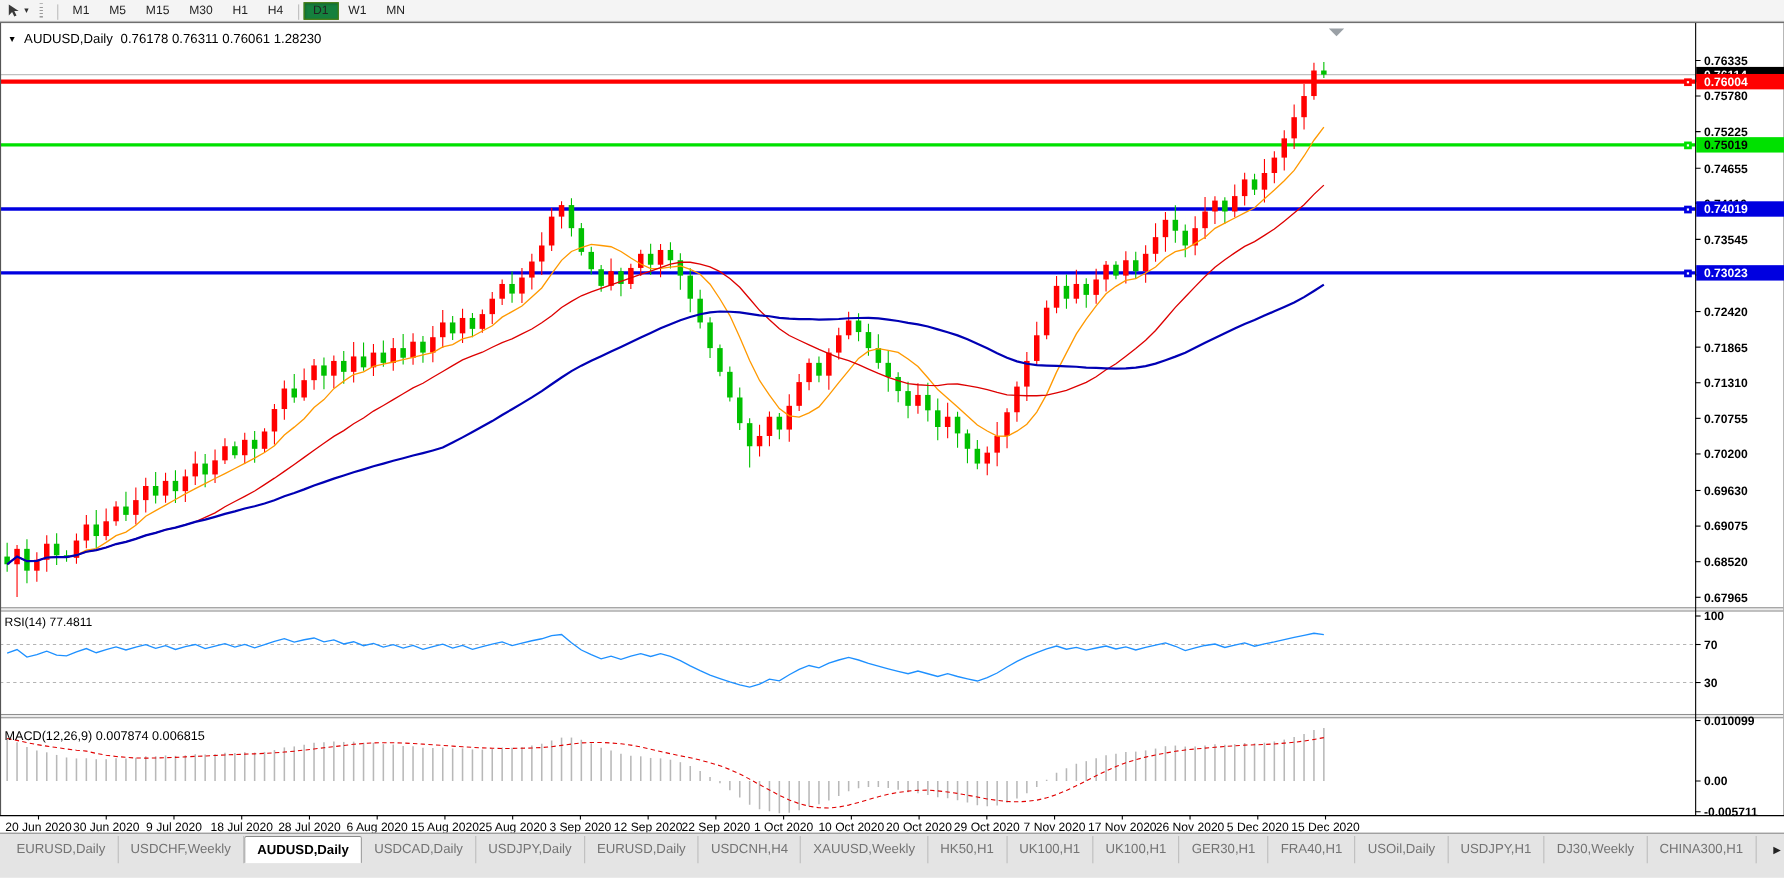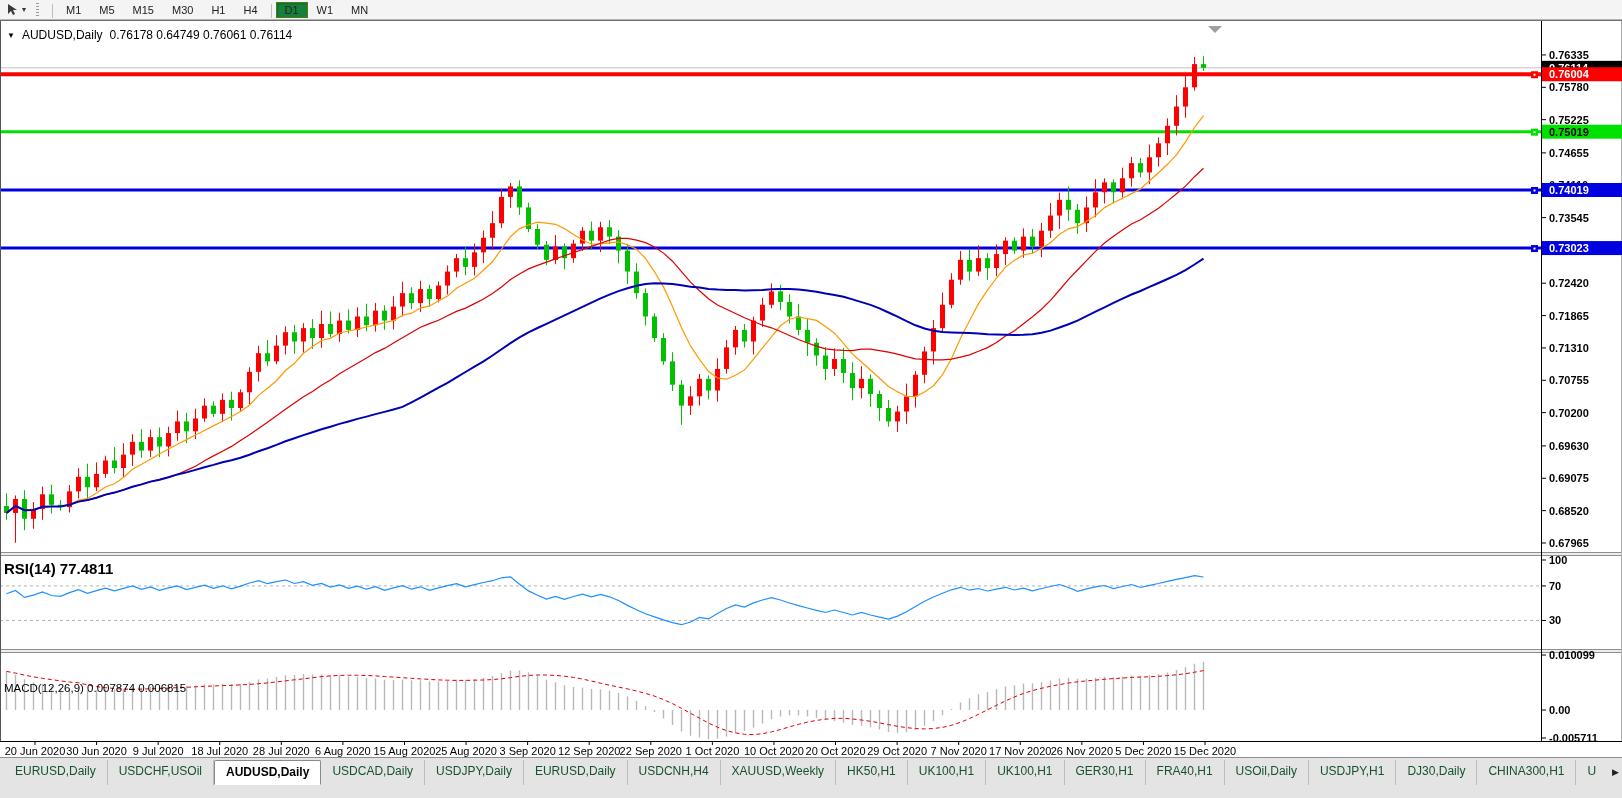--- a/index.html
+++ b/index.html
@@ -12,25 +12,25 @@
   .grip{width:3px;height:13px;margin:0 7px 0 2px;
         background:repeating-linear-gradient(to bottom,#9a9a9a 0 1px,transparent 1px 3px);}
   .tfbtn{font-size:11px;color:#222;padding:1px 8px;border:1px solid transparent;cursor:default;}
   .tfbtn.active{background:#15803d;border:1px solid #4d7c0f;box-shadow:inset 1px 1px 2px rgba(0,0,0,.18);}
   .tfsep{width:1px;height:14px;background:#bdbdbd;margin:0 4px;}
   #chart-region{position:relative;height:737px;background:#fff;border-top:1px solid #6f6f6f;box-sizing:border-box;}
   #chart-svg{position:absolute;left:0;top:0;}
   .overlay{position:absolute;font-size:12px;color:#000;pointer-events:none;white-space:nowrap;}
   #chart-title{left:7px;top:7px;display:flex;gap:7px;align-items:center;}
   #chart-title .tri{font-size:8px;}
-  #rsi-label{left:4px;top:539px;font-size:15px;font-weight:bold;}
-  #macd-label{left:4px;top:661px;font-size:11.5px;}
+  #rsi-label{left:4px;top:539px;font-size:11px;}
+  #macd-label{left:4px;top:643px;font-size:11.5px;}
   #tabbar{position:relative;height:41px;background:#e4e4e4;border-top:1px solid #8f8f8f;box-sizing:border-box;}
   #tabs{position:absolute;left:4px;top:2px;right:18px;display:flex;white-space:nowrap;overflow:hidden;}
-  .tab{font-size:12px;color:#14532d;padding:4px 11px 5px;border-right:1px solid #bdbdbd;cursor:default;}
+  .tab{font-size:12px;color:#737373;padding:4px 11px 5px;border-right:1px solid #bdbdbd;cursor:default;}
   .tab.active{background:#fff;border:1px solid #8a8a8a;border-bottom:1px solid #fff;
               color:#000;font-weight:bold;border-radius:2px 2px 0 0;}
   #tab-scroll{position:absolute;right:3px;top:9px;font-size:9px;color:#222;cursor:default;}
 </style>
 </head>
 <body>
 
 <div id="toolbar">
   <span class="tb-icon">
     <svg width="13" height="13" viewBox="0 0 13 13">
@@ -592,41 +592,41 @@
         <text x="1081.86" y="734" font-size="11" font-family="&quot;Liberation Sans&quot;,sans-serif" fill="#000" text-anchor="middle">26 Nov 2020</text>
         <line x1="1143.44" y1="720" x2="1143.44" y2="724" stroke="#000"></line>
         <text x="1143.44" y="734" font-size="11" font-family="&quot;Liberation Sans&quot;,sans-serif" fill="#000" text-anchor="middle">5 Dec 2020</text>
         <line x1="1205.02" y1="720" x2="1205.02" y2="724" stroke="#000"></line>
         <text x="1205.02" y="734" font-size="11" font-family="&quot;Liberation Sans&quot;,sans-serif" fill="#000" text-anchor="middle">15 Dec 2020</text>
       </g>
     </svg>
   <div id="chart-title" class="overlay">
     <span class="tri">▼</span>
     <span>AUDUSD,Daily</span>
-    <span>0.76178 0.64749 0.76061 0.76114</span>
+    <span>0.76178 0.76311 0.76061 1.28230</span>
   </div>
   <div id="rsi-label" class="overlay">RSI(14) 77.4811</div>
   <div id="macd-label" class="overlay">MACD(12,26,9) 0.007874 0.006815</div>
 </div>
 
 <div id="tabbar">
   <div id="tabs">
       <span class="tab">EURUSD,Daily</span>
-      <span class="tab">USDCHF,USOil</span>
+      <span class="tab">USDCHF,Weekly</span>
       <span class="tab active">AUDUSD,Daily</span>
       <span class="tab">USDCAD,Daily</span>
       <span class="tab">USDJPY,Daily</span>
       <span class="tab">EURUSD,Daily</span>
       <span class="tab">USDCNH,H4</span>
       <span class="tab">XAUUSD,Weekly</span>
       <span class="tab">HK50,H1</span>
       <span class="tab">UK100,H1</span>
       <span class="tab">UK100,H1</span>
       <span class="tab">GER30,H1</span>
       <span class="tab">FRA40,H1</span>
       <span class="tab">USOil,Daily</span>
       <span class="tab">USDJPY,H1</span>
-      <span class="tab">DJ30,Daily</span>
+      <span class="tab">DJ30,Weekly</span>
       <span class="tab">CHINA300,H1</span>
       <span class="tab">U</span>
     </div>
   <span id="tab-scroll">▶</span>
 </div>
 
 </body></html>

